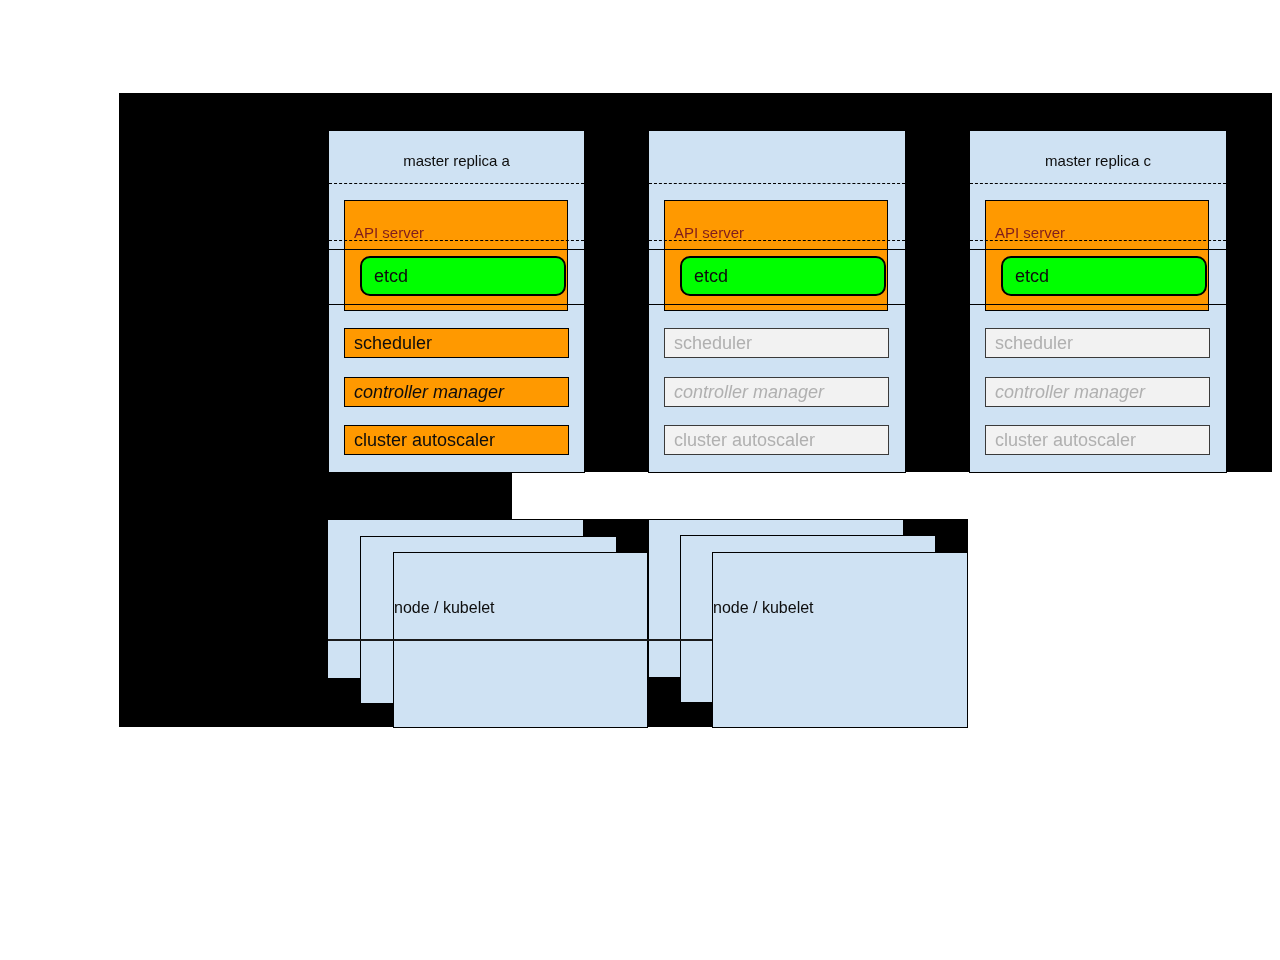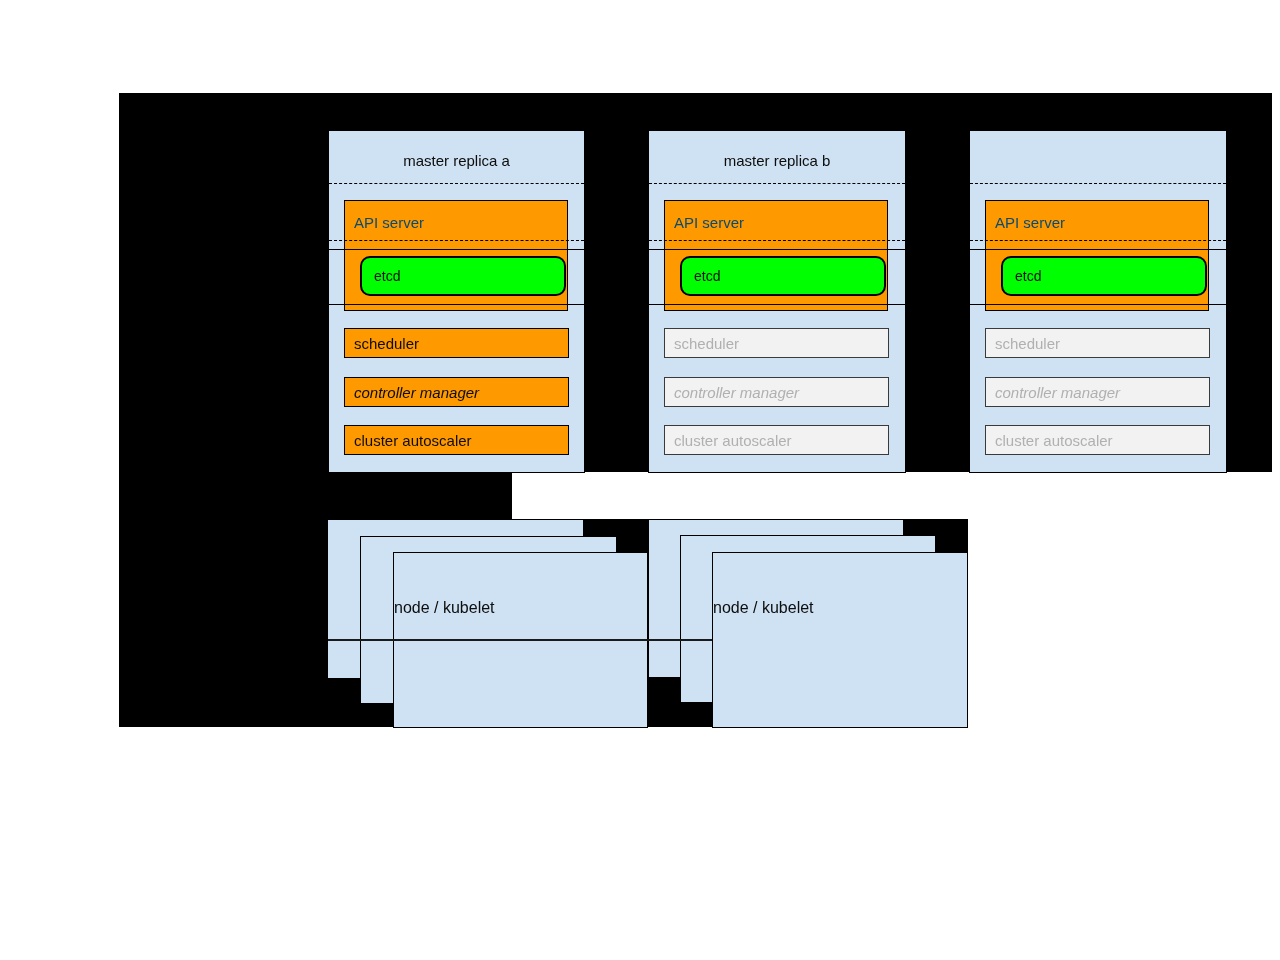--- a/index.html
+++ b/index.html
@@ -22,27 +22,27 @@
   .m-b{left:648px;width:256px;}
   .m-c{left:969px;width:256px;}
   .m-title{position:absolute;top:19px;left:0;right:0;text-align:center;
     font-size:15px;line-height:22px;color:#0d0d0d;}
   .hline{position:absolute;left:0;right:0;height:0;z-index:3;}
   .dash{border-top:1px dashed #000;}
   .solid{border-top:1px solid #000;}
   .d1{top:52px;} .d2{top:109px;} .s1{top:118px;} .s2{top:173px;}
   .api-wrap{position:absolute;left:15px;top:69px;width:222px;height:109px;
     background:var(--active-fill,#ff9900);border:1px solid #000;z-index:2;}
-  .api-label{position:absolute;top:13px;left:9px;font-size:15px;color:#0c4a6e;}
+  .api-label{position:absolute;top:23px;left:9px;font-size:15px;color:#7f1d1d;}
   .etcd{position:absolute;left:15px;top:55px;width:190px;height:36px;
     background:var(--etcd-fill,#00ff00);border:2px solid #000;border-radius:10px;
-    display:flex;align-items:center;padding-left:12px;font-size:14px;color:#0d0d0d;z-index:4;}
+    display:flex;align-items:center;padding-left:12px;font-size:18px;color:#0d0d0d;z-index:4;}
   .comp{position:absolute;left:15px;width:214px;height:28px;border:1px solid #000;
     background:var(--active-fill,#ff9900);display:flex;align-items:center;
-    padding-left:9px;font-size:15px;color:#0d0d0d;z-index:2;}
+    padding-left:9px;font-size:18px;color:#0d0d0d;z-index:2;}
   .c1{top:197px;} .c2{top:246px;font-style:italic;} .c3{top:294px;text-align:right;}
   .inactive .comp{background:var(--inactive-fill,#f2f2f2);
     border-color:var(--inactive-border,#3a3a3a);color:var(--inactive-text,#b0b0b0);}
 
   
   .node-box{position:absolute;background:var(--box-blue,#cfe2f3);border:1px solid #000;}
   .g1-back {left:327px;top:519px;width:255px;height:158px;}
   .g1-mid  {left:360px;top:536px;width:255px;height:166px;}
   .g1-front{left:393px;top:552px;width:253px;height:174px;}
   .g2-back {left:648px;top:519px;width:254px;height:157px;}
@@ -71,35 +71,35 @@
     </div>
     <div class="hline dash d2"></div>
     <div class="hline solid s1"></div>
     <div class="hline solid s2"></div>
     <div class="comp c1">scheduler</div>
     <div class="comp c2">controller manager</div>
     <div class="comp c3">cluster autoscaler</div>
   </div>
 
   <div class="master m-b inactive">
-    <div class="m-title">master replica b</div>
     <div class="hline dash d1"></div>
     <div class="api-wrap">
       <div class="api-label">API server</div>
       <div class="etcd">etcd</div>
     </div>
     <div class="hline dash d2"></div>
     <div class="hline solid s1"></div>
     <div class="hline solid s2"></div>
     <div class="comp c1">scheduler</div>
     <div class="comp c2">controller manager</div>
     <div class="comp c3">cluster autoscaler</div>
   </div>
 
   <div class="master m-c inactive">
+    <div class="m-title">master replica c</div>
     <div class="hline dash d1"></div>
     <div class="api-wrap">
       <div class="api-label">API server</div>
       <div class="etcd">etcd</div>
     </div>
     <div class="hline dash d2"></div>
     <div class="hline solid s1"></div>
     <div class="hline solid s2"></div>
     <div class="comp c1">scheduler</div>
     <div class="comp c2">controller manager</div>

